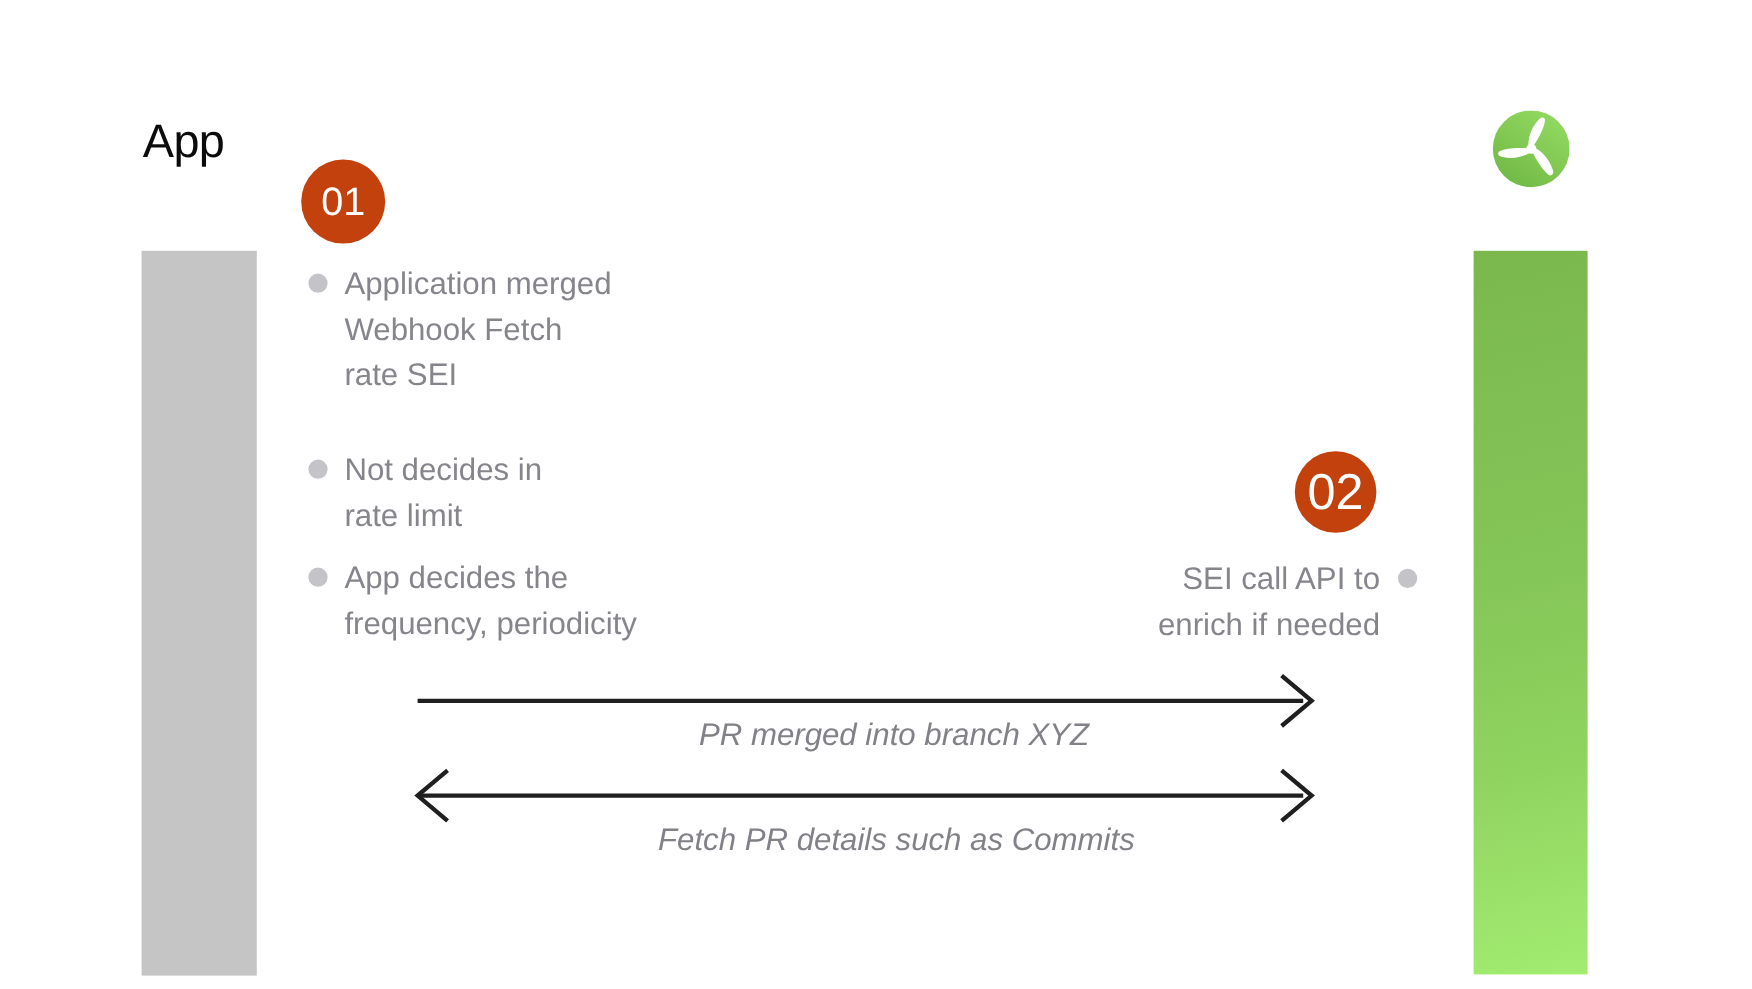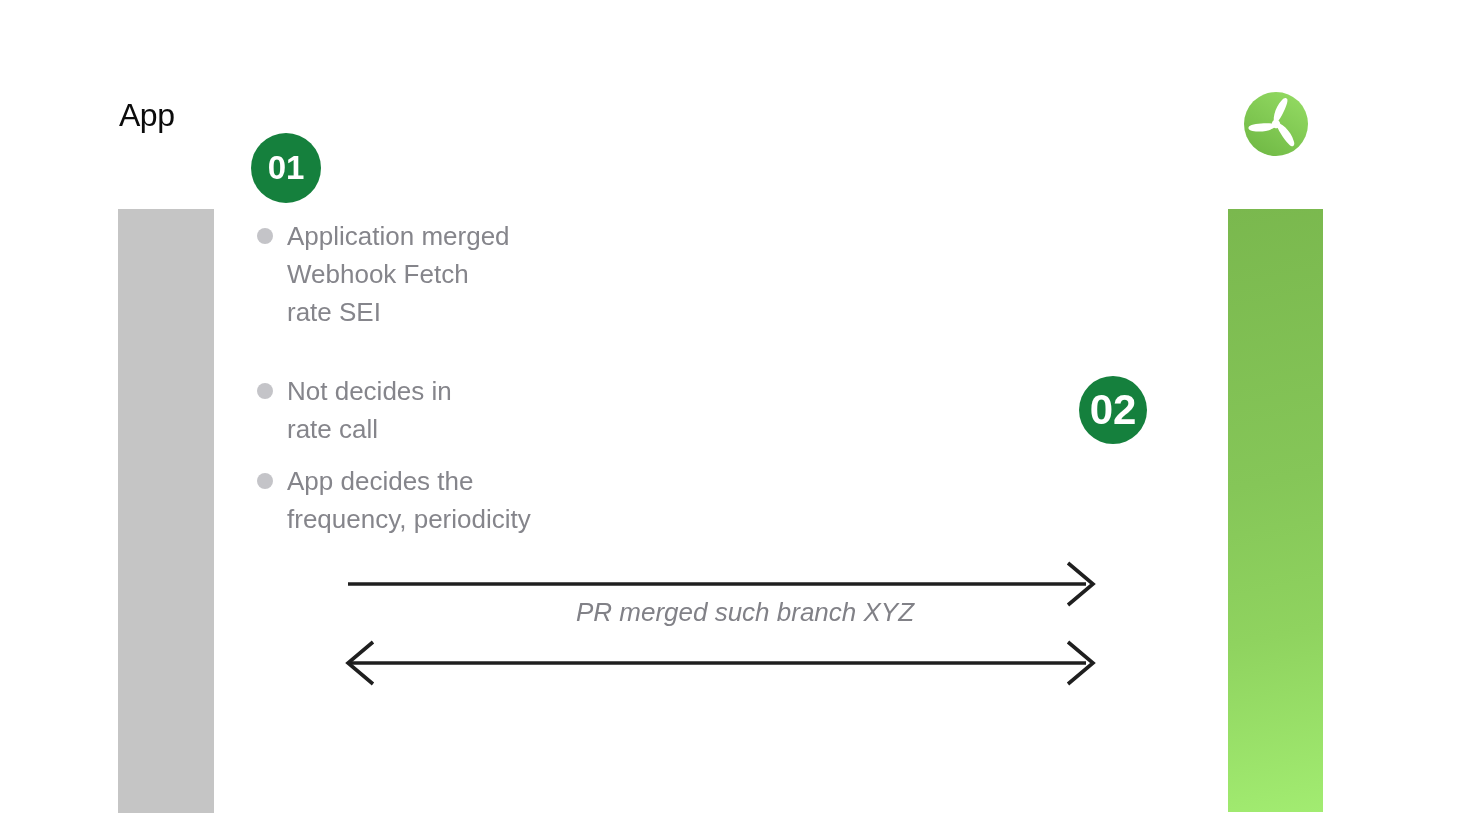--- a/index.html
+++ b/index.html
@@ -13,21 +13,21 @@
     width: 1460px;
     height: 824px;
     background: #ffffff;
     overflow: hidden;
   }
 
   .page-title {
     position: absolute;
     left: 119px;
     top: 97px;
-    font-size: 32px;
+    font-size: 39px;
     font-weight: 400;
     letter-spacing: -0.5px;
     color: #0b0b0b;
   }
 
   .lane-bar {
     position: absolute;
     top: 209px;
   }
   .lane-bar.gray {
@@ -47,23 +47,23 @@
     position: absolute;
     left: 1244px;
     top: 92px;
     width: 64px;
     height: 64px;
   }
 
   .step-badge {
     position: absolute;
     border-radius: 50%;
-    background: #15803d;
+    background: #c2410c;
     color: #ffffff;
-    font-weight: 700;
+    font-weight: 400;
     display: flex;
     align-items: center;
     justify-content: center;
   }
   .step-badge.one {
     left: 251px;
     top: 133px;
     width: 70px;
     height: 70px;
     font-size: 33px;
@@ -171,43 +171,49 @@
   <div class="note left item-1">
     <span class="dot"></span>
     <span class="line">Application merged</span>
     <span class="line">Webhook Fetch</span>
     <span class="line">rate SEI</span>
   </div>
 
   <div class="note left item-2">
     <span class="dot"></span>
     <span class="line">Not decides in</span>
-    <span class="line">rate call</span>
+    <span class="line">rate limit</span>
   </div>
 
   <div class="note left item-3">
     <span class="dot"></span>
     <span class="line">App decides the</span>
     <span class="line">frequency, periodicity</span>
   </div>
 
+  <div class="note right item-4">
+    <span class="dot"></span>
+    <span class="line">SEI call API to</span>
+    <span class="line">enrich if needed</span>
+  </div>
 
   <div class="arrow first">
     <svg width="760" height="48" viewBox="0 0 760 48">
       <g stroke="#1f1f1f" stroke-width="3.6" fill="none">
         <line x1="7" y1="24" x2="745" y2="24"></line>
         <polyline points="727,3 752,24 727,45"></polyline>
       </g>
     </svg>
   </div>
-  <div class="arrow-label first">PR merged such branch XYZ</div>
+  <div class="arrow-label first">PR merged into branch XYZ</div>
 
   <div class="arrow second">
     <svg width="760" height="48" viewBox="0 0 760 48">
       <g stroke="#1f1f1f" stroke-width="3.6" fill="none">
         <line x1="9" y1="24" x2="745" y2="24"></line>
         <polyline points="727,3 752,24 727,45"></polyline>
         <polyline points="32,3 7,24 32,45"></polyline>
       </g>
     </svg>
   </div>
+  <div class="arrow-label second">Fetch PR details such as Commits</div>
 
 </div>
 
 </body></html>

